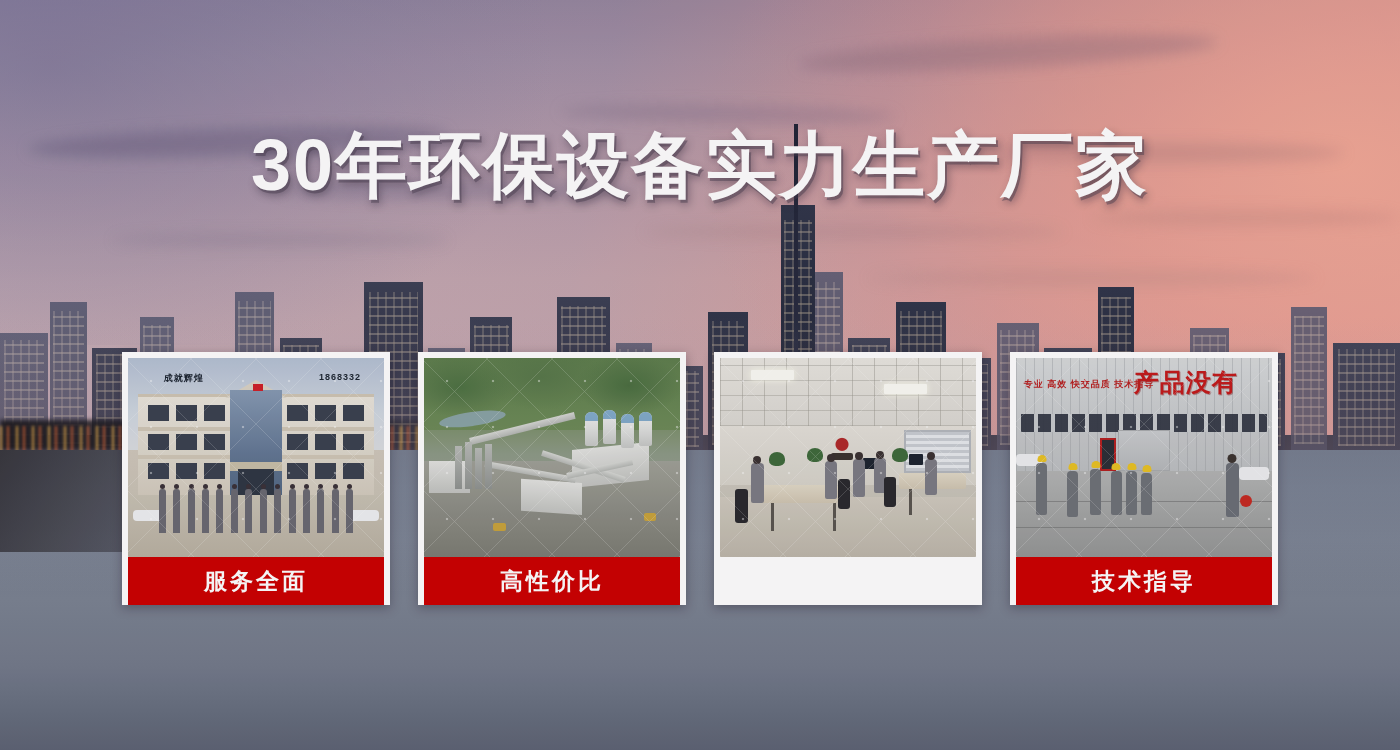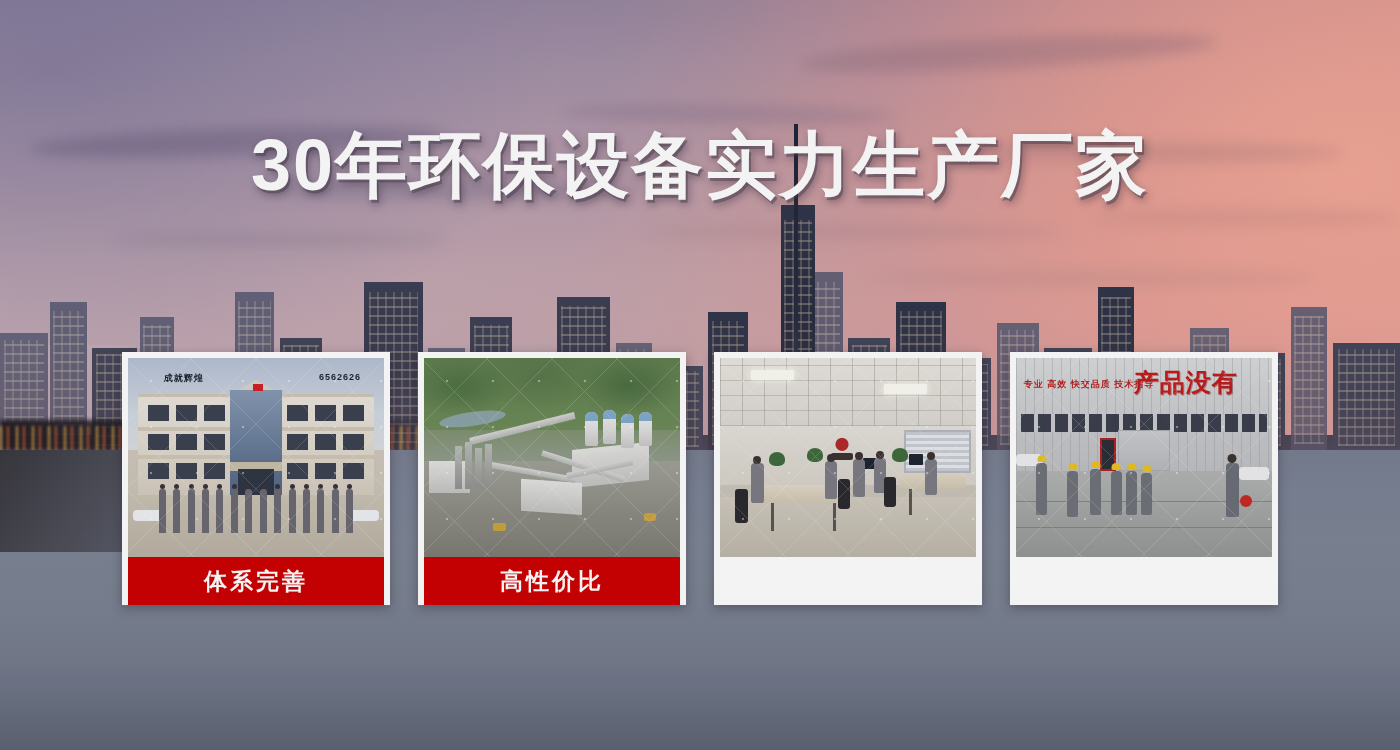--- a/index.html
+++ b/index.html
@@ -446,21 +446,21 @@
           <div class="win" style="left:63%; top:66%; width:9%;  height:16%;"></div>
           <div class="win" style="left:75%; top:66%; width:9%;  height:16%;"></div>
           <div class="win" style="left:87%; top:66%; width:9%;  height:16%;"></div>
         </div>
         <div class="roof"></div>
         <div class="atrium"></div>
         <div class="flag"></div>
         <div class="canopy"></div>
         <div class="entry"></div>
         <div class="signtxt">成就辉煌</div>
-        <div class="phonetxt">6562626</div>
+        <div class="phonetxt">1868332</div>
         <div class="ground"></div>
         <div class="car l"></div>
         <div class="car r"></div>
         <div class="people">
           <div class="person"></div>
             <div class="person"></div>
             <div class="person"></div>
           <div class="person"></div>
             <div class="person"></div>
             <div class="person"></div>
@@ -469,21 +469,21 @@
             <div class="person"></div>
           <div class="person"></div>
             <div class="person"></div>
             <div class="person"></div>
           <div class="person"></div>
             <div class="person"></div>
         </div>
         <div class="wm"></div>
           <div class="wm-dots"></div>
       </div>
-      <div class="card-label">体系完善</div>
+      <div class="card-label">服务全面</div>
     </div>
 
     <div class="card">
       <div class="card-photo p2">
         <div class="trees"></div>
         <div class="river"></div>
         <div class="yard"></div>
         <div class="bldg" style="left:2%;  top:52%; width:16%; height:16%;"></div>
         <div class="bldg" style="left:58%; top:44%; width:30%; height:19%; transform:skewY(-6deg);"></div>
         <div class="bldg" style="left:38%; top:62%; width:24%; height:16%; transform:skewY(4deg);"></div>
@@ -571,18 +571,19 @@
         <div class="wkr" style="left:49%; top:58%; height:21%;">
             <span class="head"></span>
           </div>
         <div class="boss" style="right:13%; top:53%; height:27%;">
             <span class="head"></span>
           </div>
         <div class="helmet" style="right:8%; top:69%;"></div>
         <div class="wm"></div>
           <div class="wm-dots"></div>
       </div>
+      <div class="card-label">技术指导</div>
     </div>
 
   </div>
 
   <div class="veil"></div>
 </div>
 
 </body></html>

